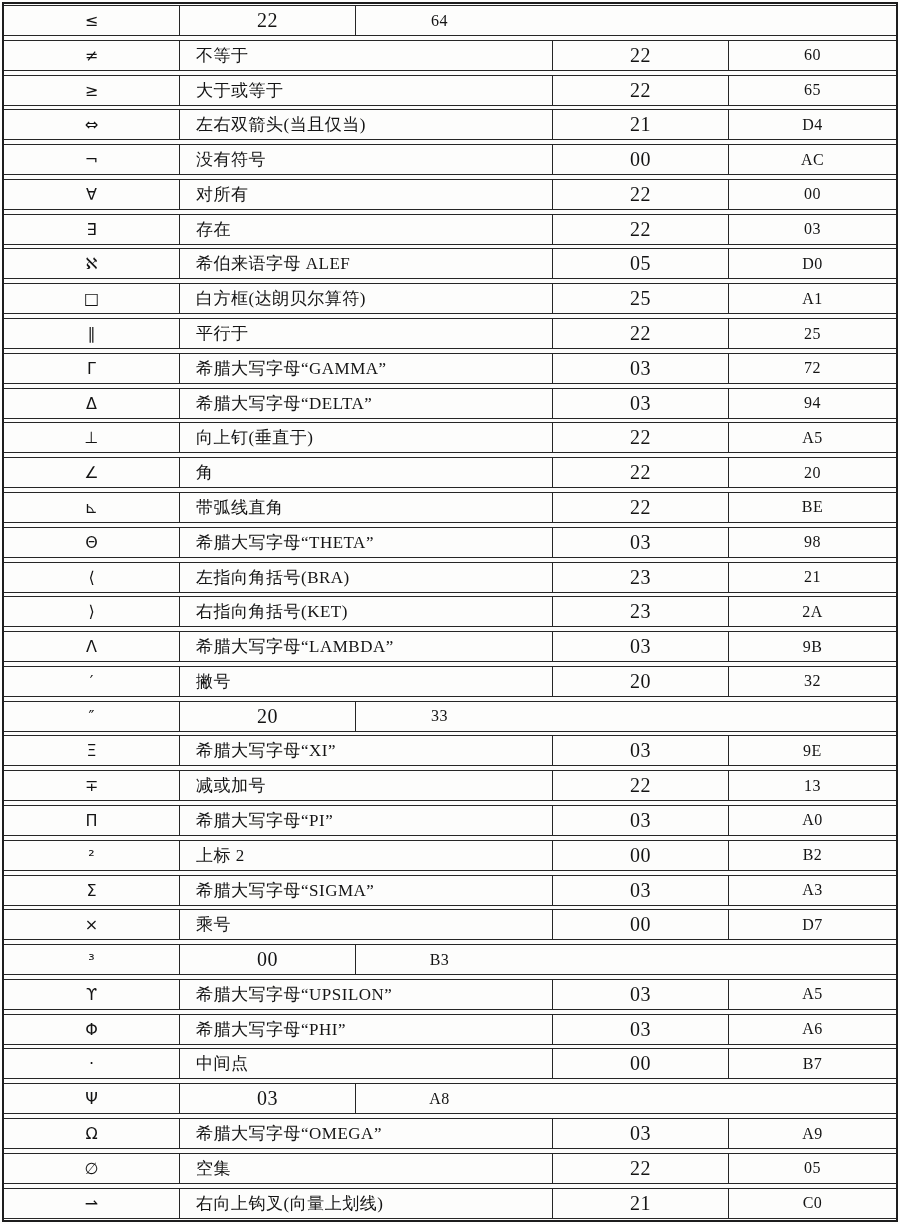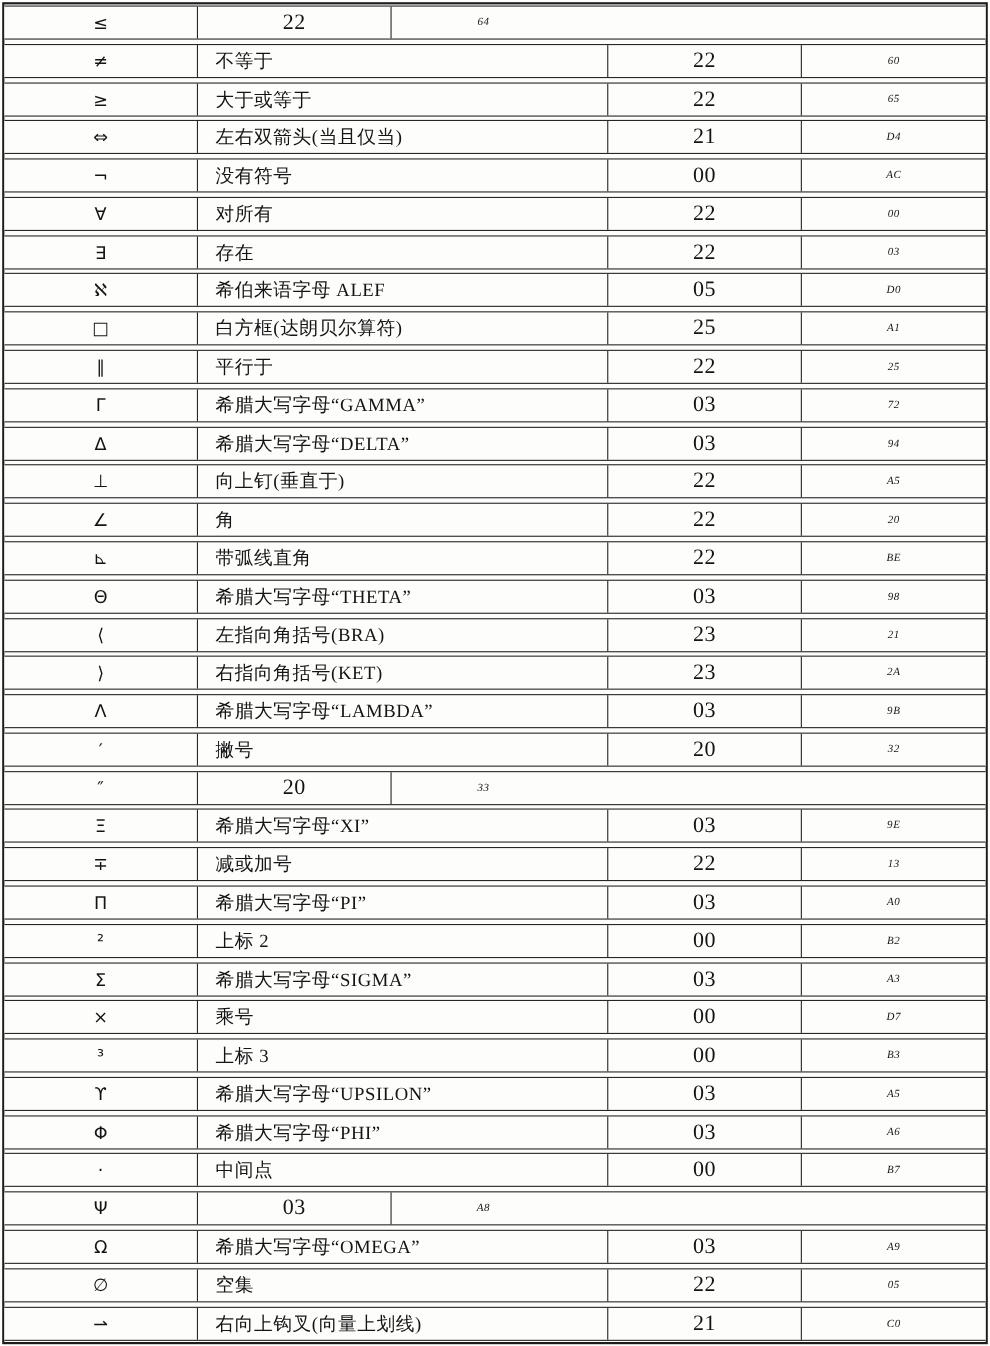--- a/index.html
+++ b/index.html
@@ -62,23 +62,22 @@
   .c-high {
     width: 176px;
     justify-content: center;
     border-right: 1.5px solid #262626;
     font-size: 20px;
     letter-spacing: 0.5px;
   }
   .c-low {
     width: 167px;
     justify-content: center;
-    font-size: 10px;
+    font-size: 16px;
     letter-spacing: 0.5px;
-    font-style: italic;
   }
 </style>
 </head>
 <body>
 
 <div class="page">
   <div class="sym-table" id="sym-table">
   <div class="row">
     <div class="cell c-symbol">≤</div>
     <div class="cell c-high">22</div>
@@ -261,21 +260,20 @@
 
   <div class="row">
     <div class="cell c-symbol">×</div>
     <div class="cell c-desc">乘号</div>
     <div class="cell c-high">00</div>
     <div class="cell c-low">D7</div>
   </div>
 
   <div class="row">
     <div class="cell c-symbol">³</div>
-    <div class="cell c-desc">上标 3</div>
     <div class="cell c-high">00</div>
     <div class="cell c-low">B3</div>
   </div>
 
   <div class="row">
     <div class="cell c-symbol">ϒ</div>
     <div class="cell c-desc">希腊大写字母“UPSILON”</div>
     <div class="cell c-high">03</div>
     <div class="cell c-low">A5</div>
   </div>

